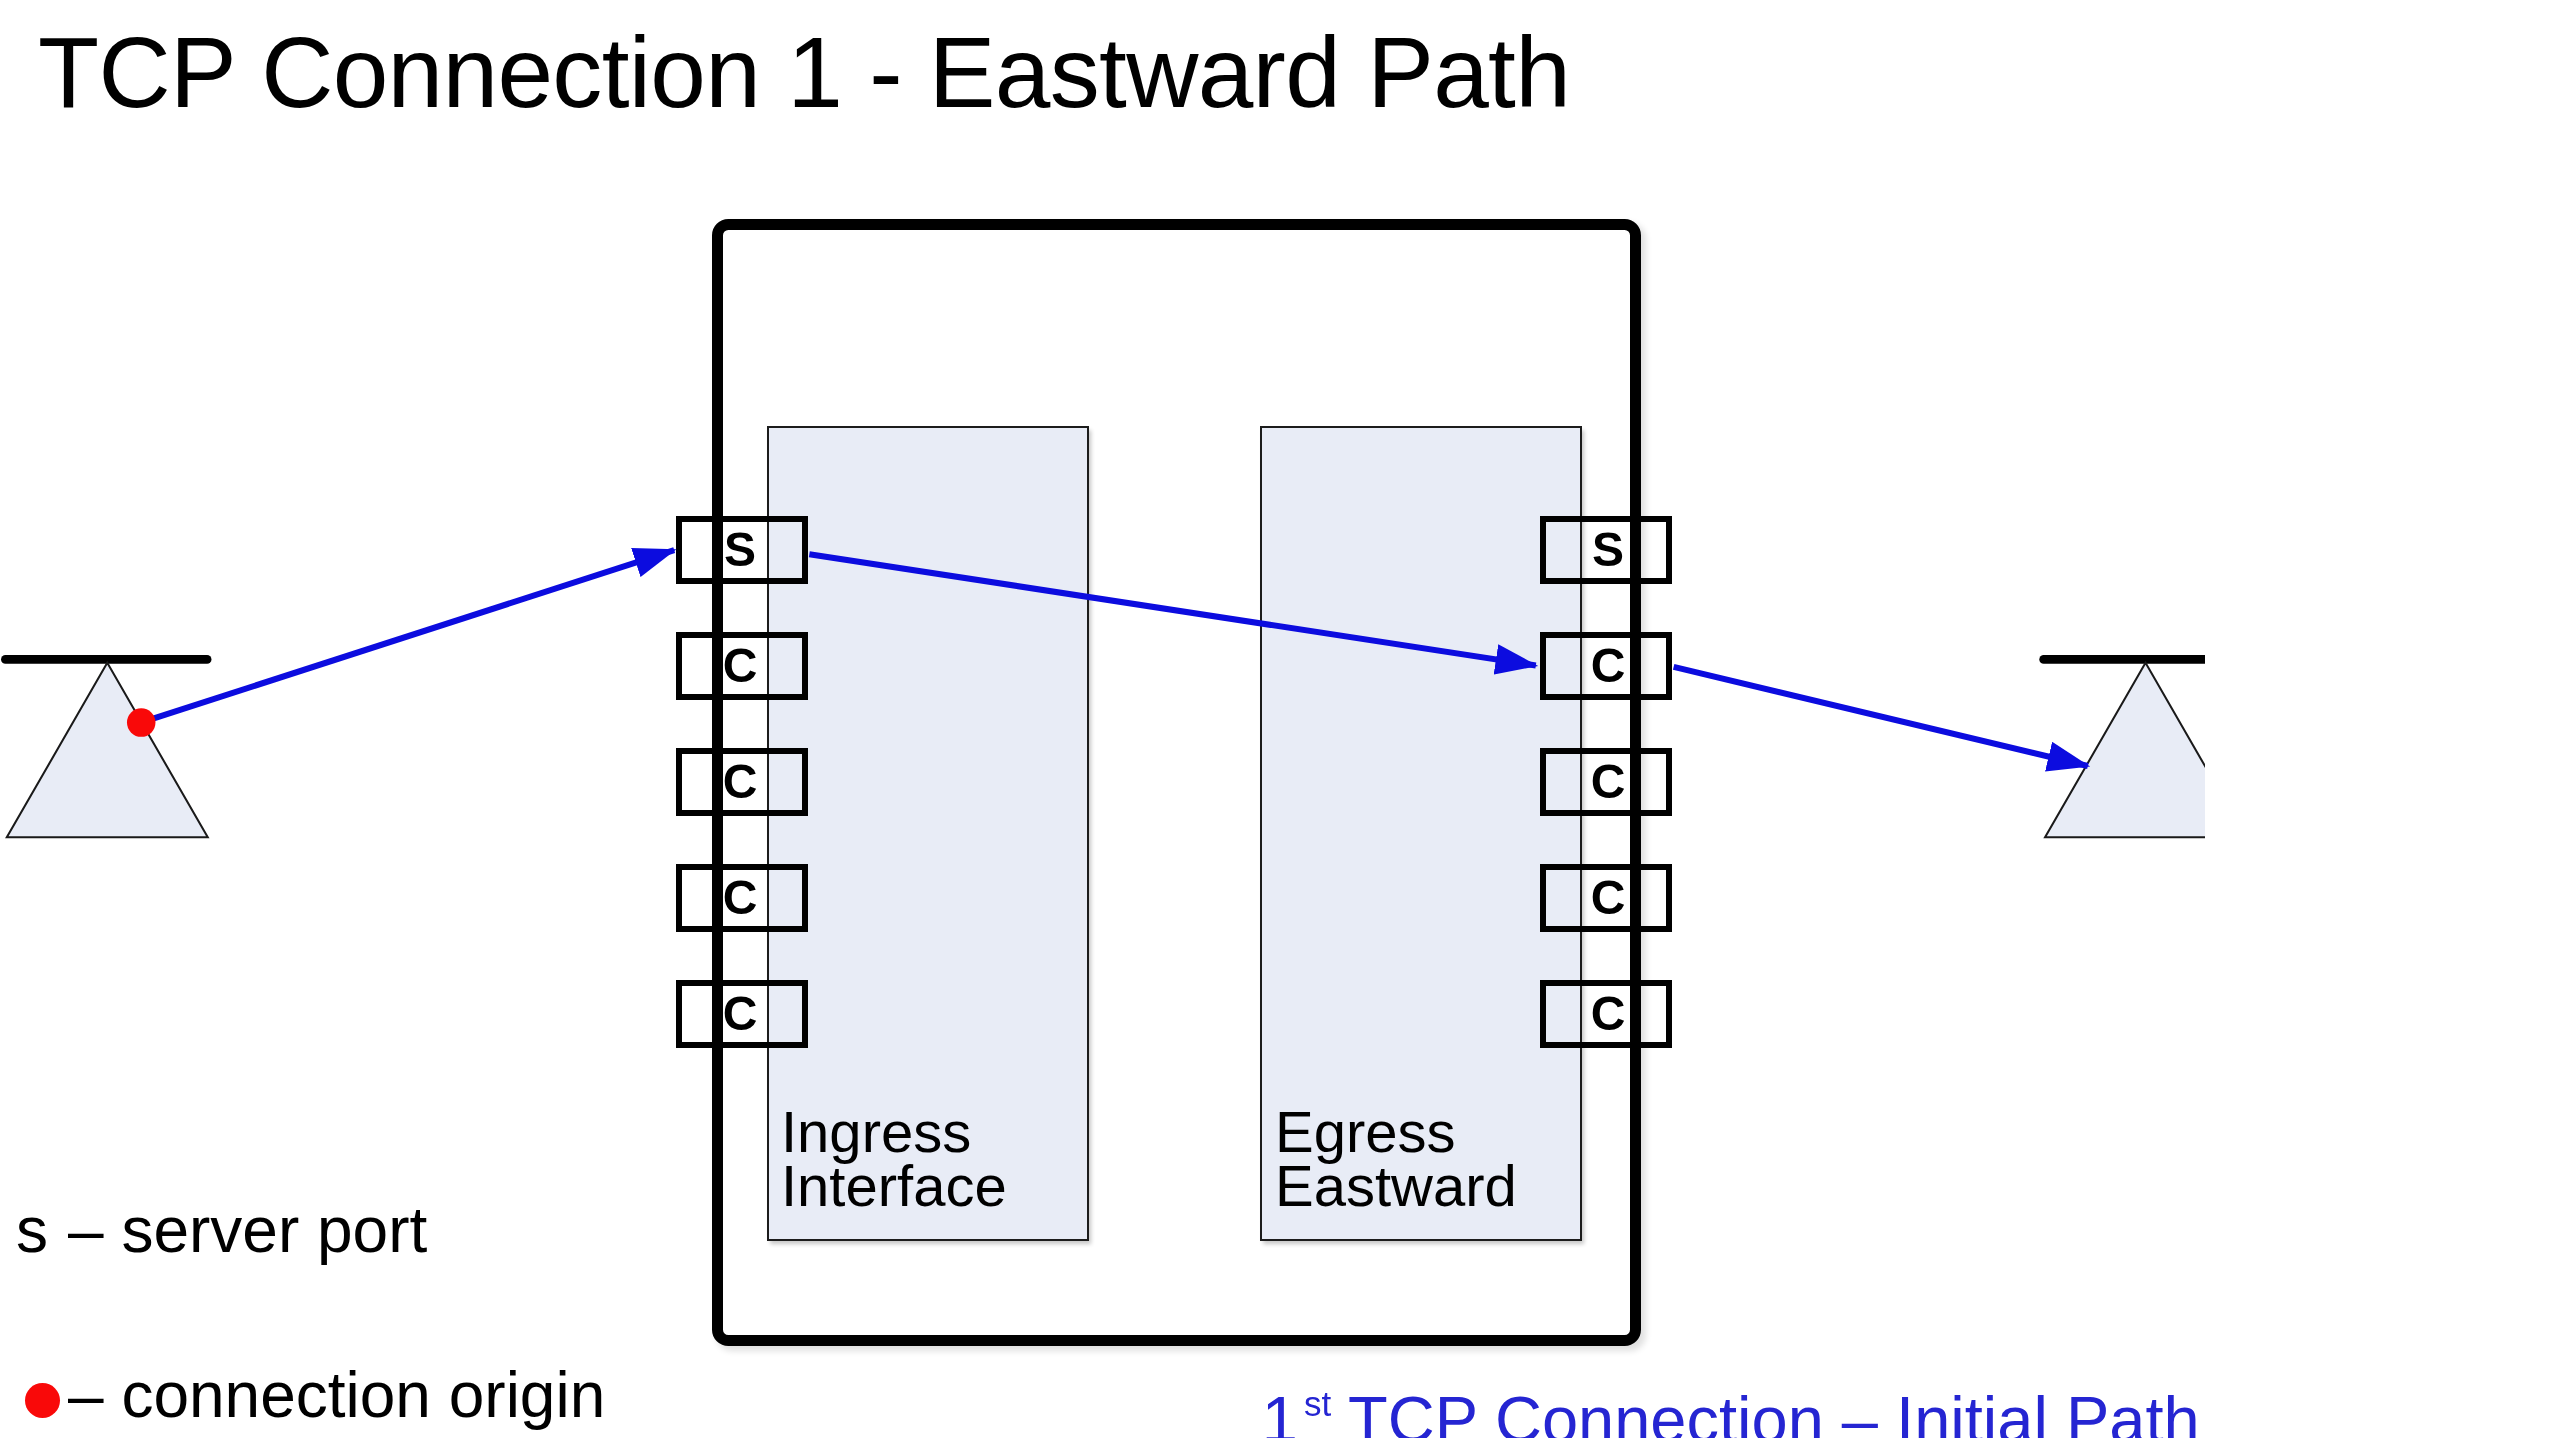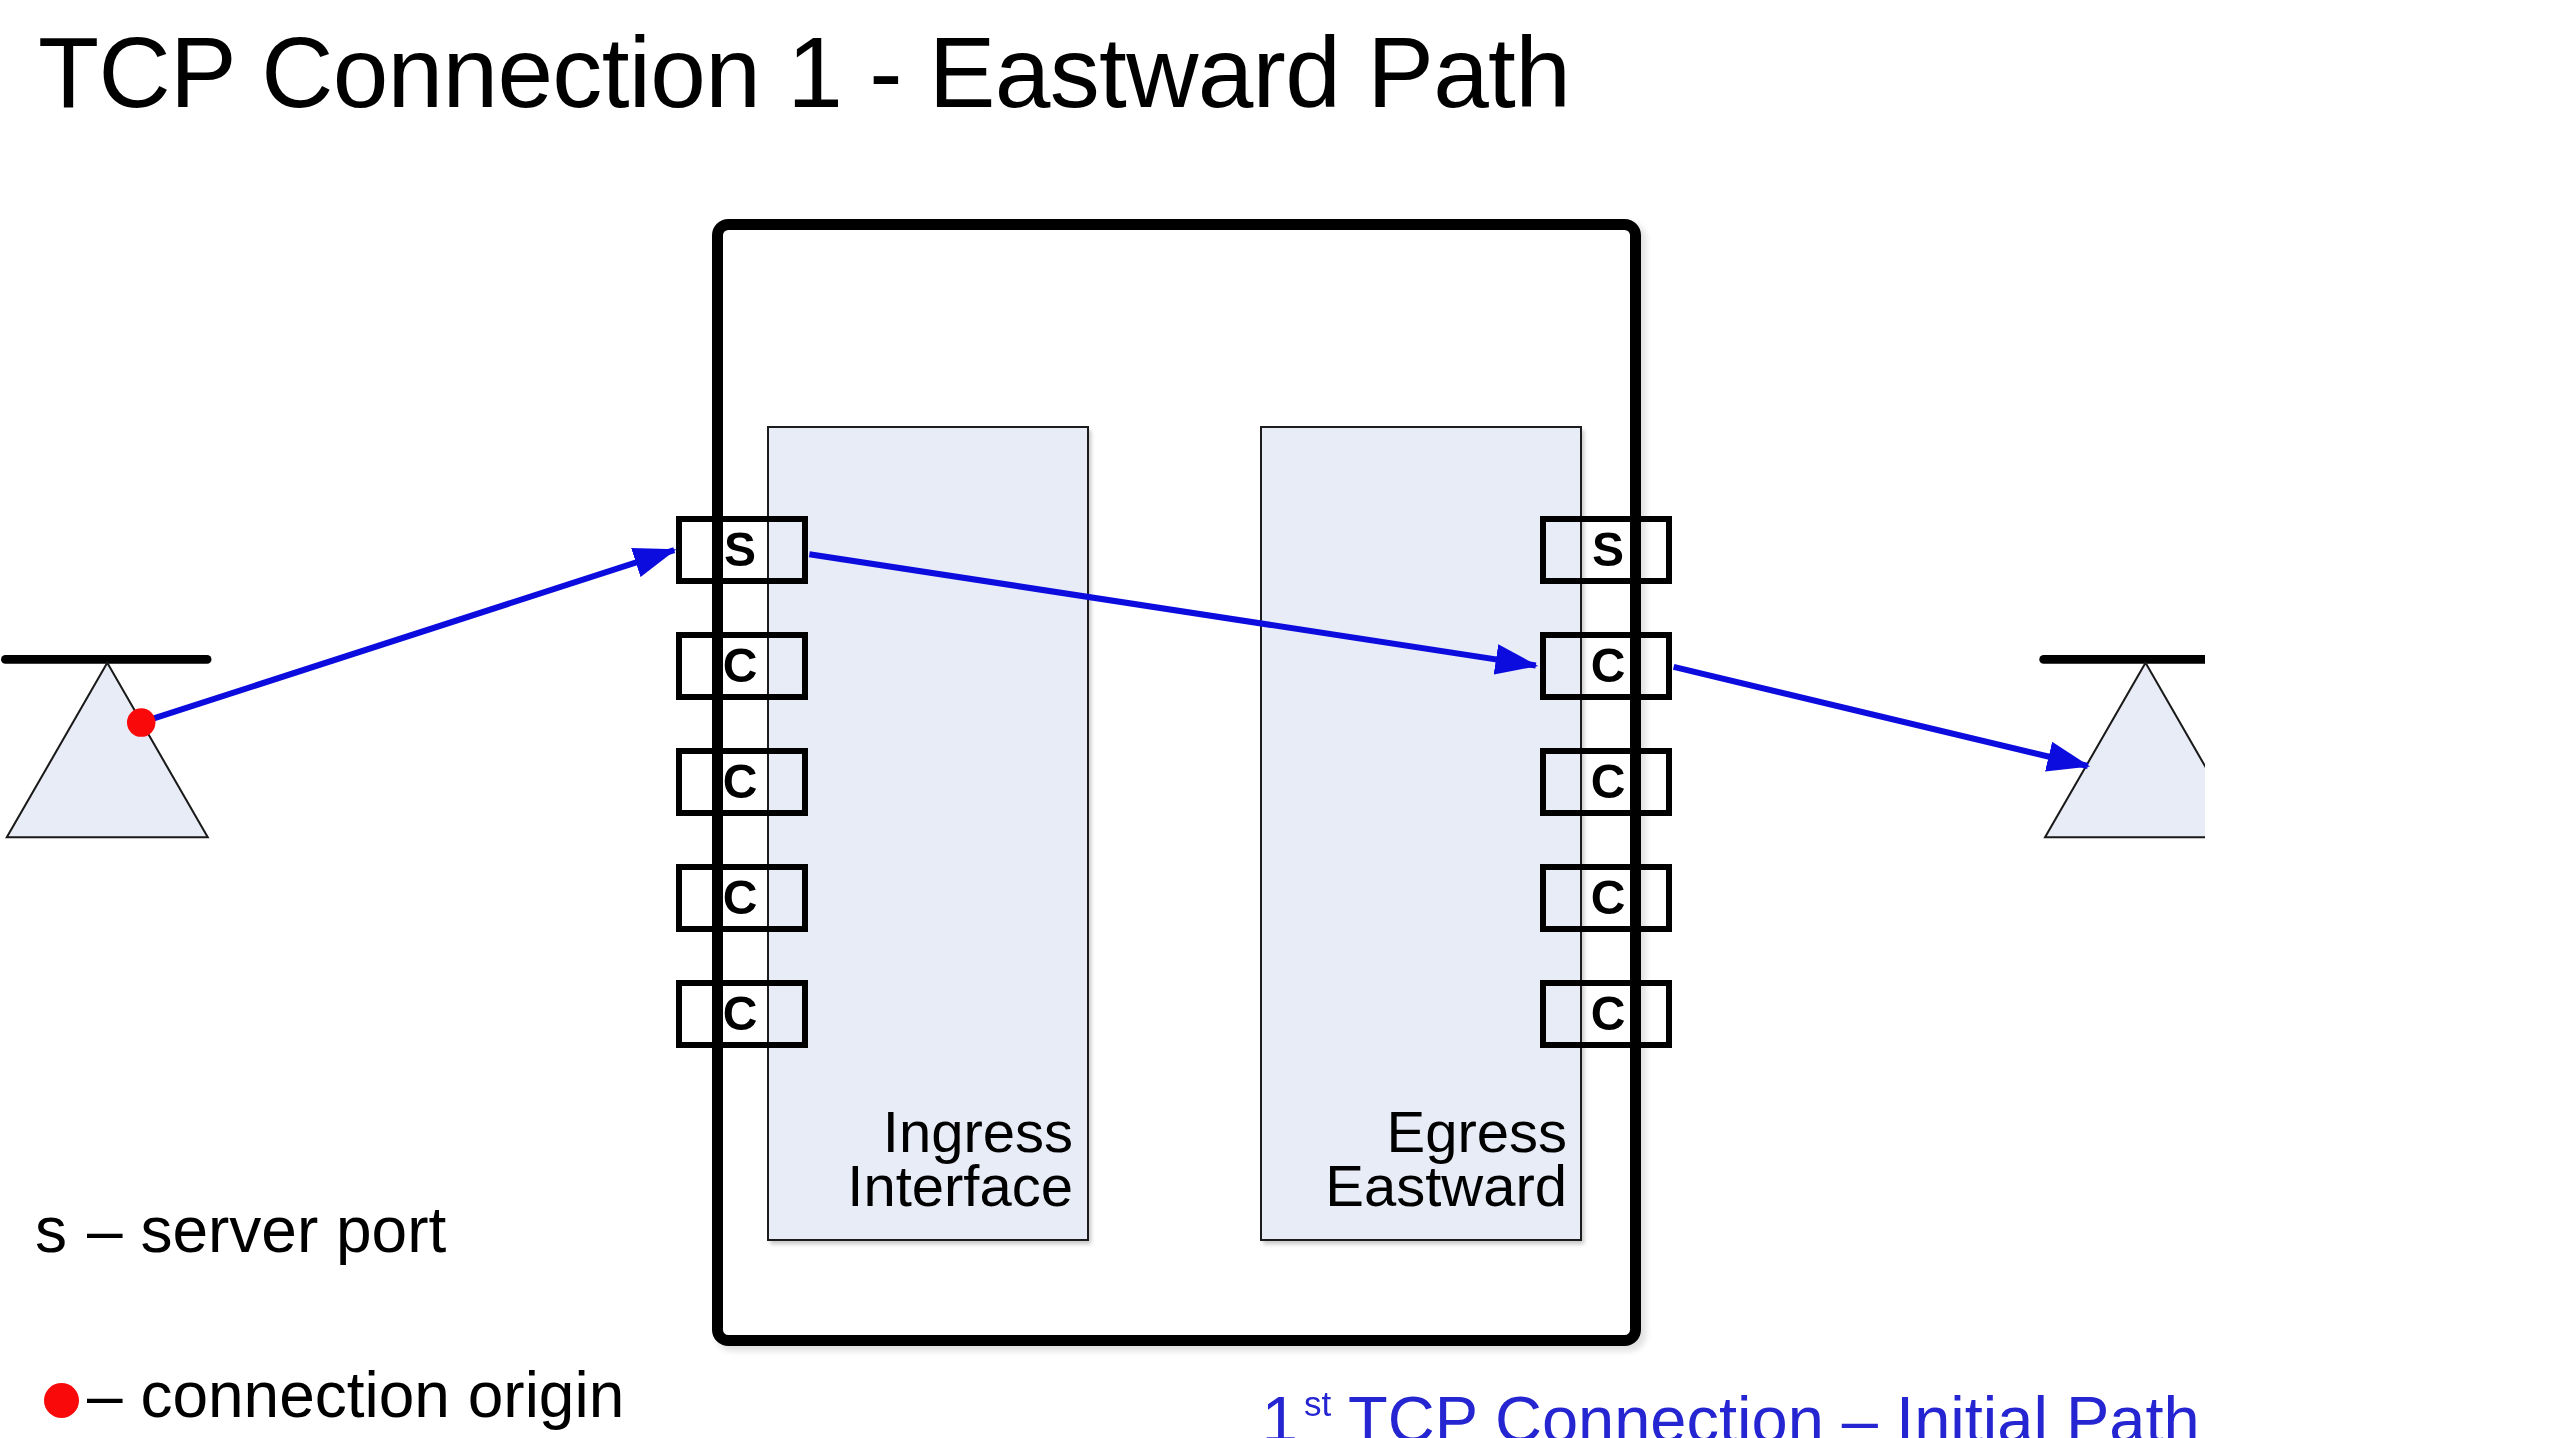--- a/index.html
+++ b/index.html
@@ -37,21 +37,21 @@
     border:2px solid #1c1c1c;
     box-sizing:border-box;
     box-shadow:2.7px 4.1px 4.1px rgba(0,0,0,0.22);
     z-index:2;
   }
   #ingress-panel{left:767px;width:322px;}
   #egress-panel{left:1260px;width:322px;}
   .panel-label{
     top:1105px;width:292px;
     font-size:58px;line-height:54px;color:#000;
-    text-align:right;z-index:3;
+    text-align:left;z-index:3;
   }
   #ingress-label{left:781px;}
   #egress-label{left:1275px;}
   
   .port{
     width:132px;height:68px;
     border:6.1px solid #000;box-sizing:border-box;
     background:transparent;z-index:4;
   }
   .pl{left:676px;} .pr{left:1540px;}
@@ -59,21 +59,21 @@
   .port-label{
     width:68px;height:68px;line-height:68px;
     text-align:center;font-size:48px;font-weight:700;color:#000;
     z-index:5;
   }
   .pll{left:706px;} .plr{left:1574px;}
   
   #shapes{left:0;top:0;z-index:6;pointer-events:none;}
   
   .legend-row{
-    left:35px;height:65px;line-height:65px;
+    left:16px;height:65px;line-height:65px;
     font-size:64px;color:#000;white-space:nowrap;z-index:7;
   }
   #legend-row-0{top:1198px;}
   #legend-row-1{top:1281px;}
   #legend-row-2{top:1363px;text-align:center;}
   .lsym{display:inline-block;width:52px;}
   #origin-dot{
     display:inline-block;width:35px;height:35px;border-radius:50%;
     background:#f90909;vertical-align:-1.4px;
   }

